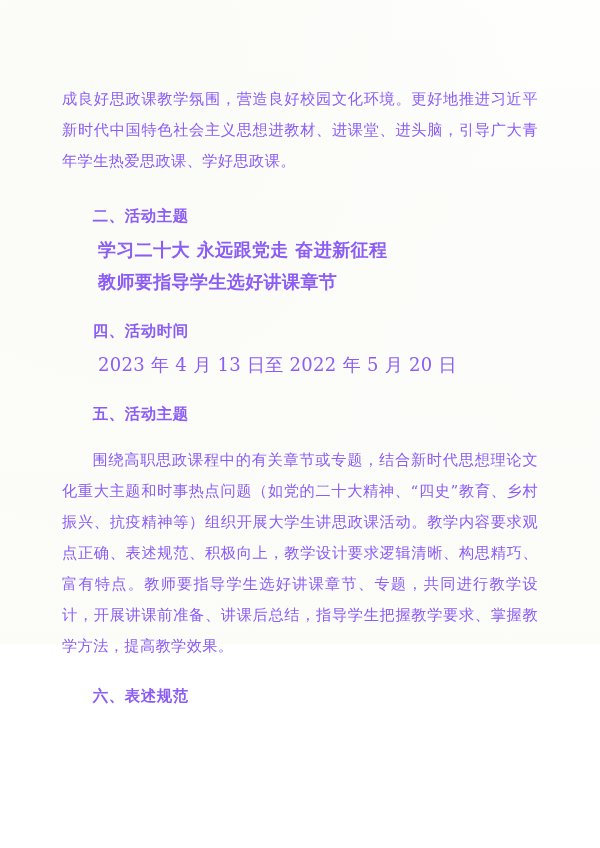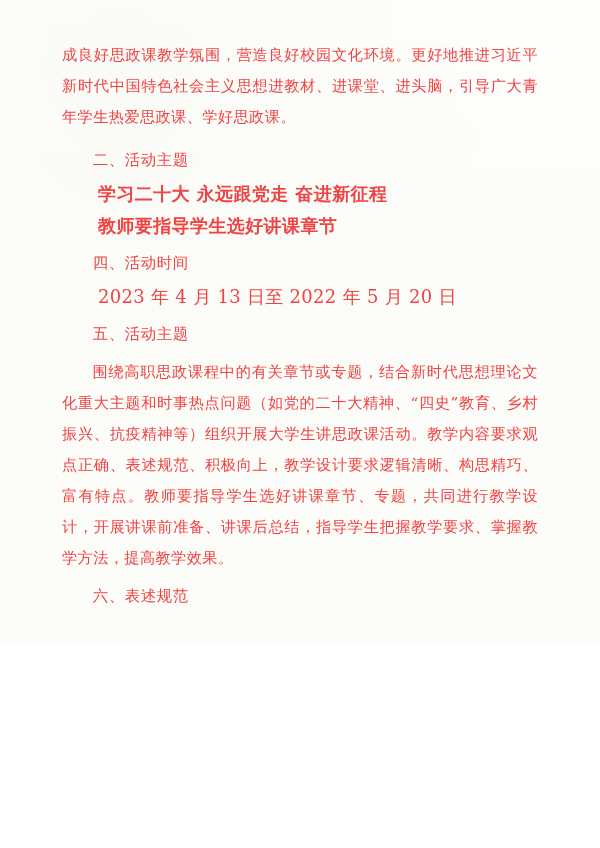--- a/index.html
+++ b/index.html
@@ -12,22 +12,22 @@
     background: #ffffff;
     font-family: "DejaVu Serif", "Liberation Serif", serif;
     overflow: hidden;
   }
   .page {
     position: relative;
     width: 600px;
     height: 644px;
     background: #fdfdfb;
     box-sizing: border-box;
-    padding: 40px 62px 40px 62px;
-    color: #ef4444;
+    padding: 84px 62px 40px 62px;
+    color: #8b5cf6;
   }
   
   .page::before {
     content: "";
     position: absolute;
     inset: 0;
     background:
       radial-gradient(ellipse at 20% 10%, rgba(250,250,246,0.9) 0%, rgba(253,253,250,0.2) 60%),
       linear-gradient(180deg, #fefefd 0%, #fcfcfa 40%, #fbfbf8 100%);
     pointer-events: none;
@@ -45,44 +45,44 @@
     text-justify: inter-ideograph;
   }
   .body-indent {
     text-indent: 2em;
   }
   .no-indent {
     text-indent: 0;
   }
   .heading {
     text-indent: 2em;
-    font-weight: normal;
+    font-weight: bold;
     font-size: 15.4px;
     line-height: 33px;
     letter-spacing: 0.6px;
-    margin: 6px 0 1px 0;
+    margin: 18px 0 1px 0;
   }
   .subline {
     text-indent: 2em;
     font-size: 18px;
     line-height: 31px;
     letter-spacing: 0.4px;
     font-weight: bold;
   }
   .date-line {
     text-indent: 2em;
     font-size: 18px;
     line-height: 31px;
     letter-spacing: 0.3px;
   }
   .bold-run {
     font-weight: bold;
   }
   .para-block {
-    margin-top: 6px;
+    margin-top: 14px;
   }
   .spacer-sm { height: 4px; }
 </style>
 </head>
 <body>
 
 <div class="page">
   <div class="content">
 
     <p class="no-indent">成良好思政课教学氛围，营造良好校园文化环境。更好地推进习近平新时代中国特色社会主义思想进教材、进课堂、进头脑，引导广大青年学生热爱思政课、学好思政课。</p>

